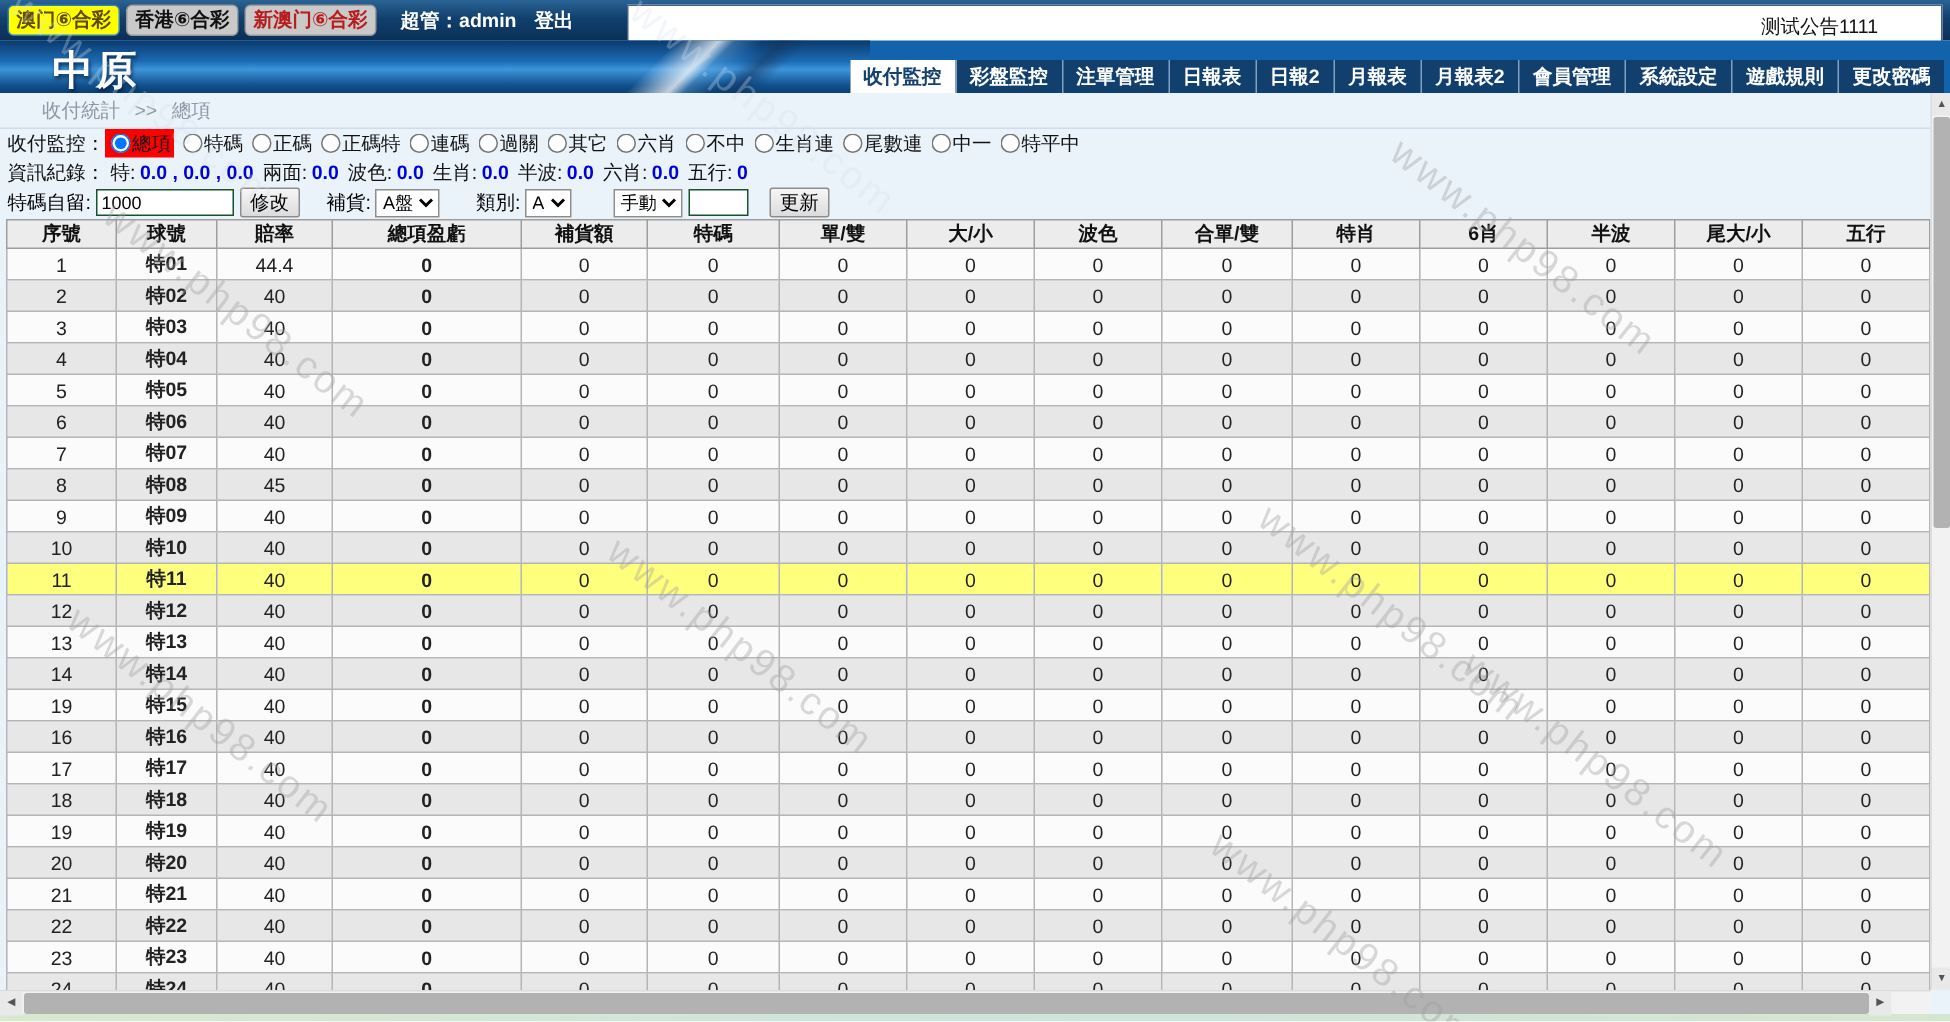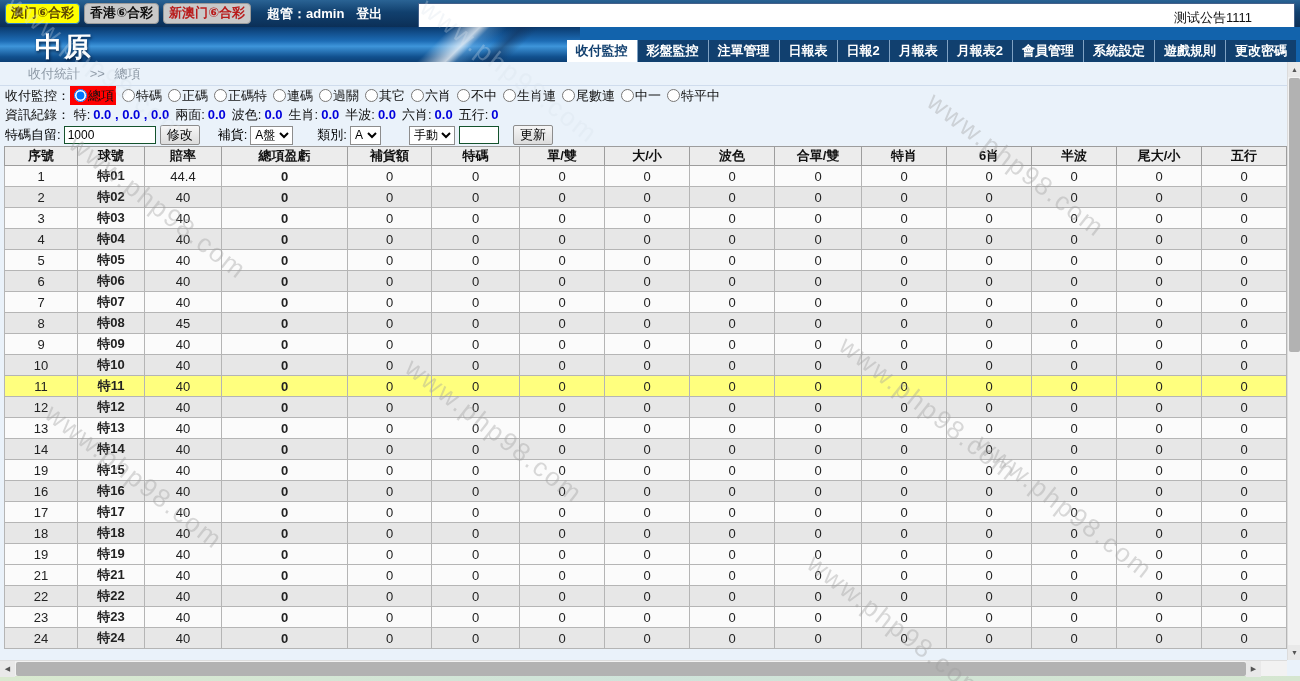--- a/index.html
+++ b/index.html
@@ -505,20 +505,37 @@
               <td>0</td>
               <td>0</td>
               <td>0</td>
               <td>0</td>
               <td>0</td>
               <td>0</td>
               <td>0</td>
               <td>0</td>
               <td>0</td>
             </tr>
+            <tr class="even">
+              <td>20</td>
+              <td class="ball-blue">特20</td>
+              <td>40</td>
+              <td class="profit">0</td>
+              <td>0</td>
+              <td>0</td>
+              <td>0</td>
+              <td>0</td>
+              <td>0</td>
+              <td>0</td>
+              <td>0</td>
+              <td>0</td>
+              <td>0</td>
+              <td>0</td>
+              <td>0</td>
+            </tr>
             <tr class="odd">
               <td>21</td>
               <td class="ball-green">特21</td>
               <td>40</td>
               <td class="profit">0</td>
               <td>0</td>
               <td>0</td>
               <td>0</td>
               <td>0</td>
               <td>0</td>

